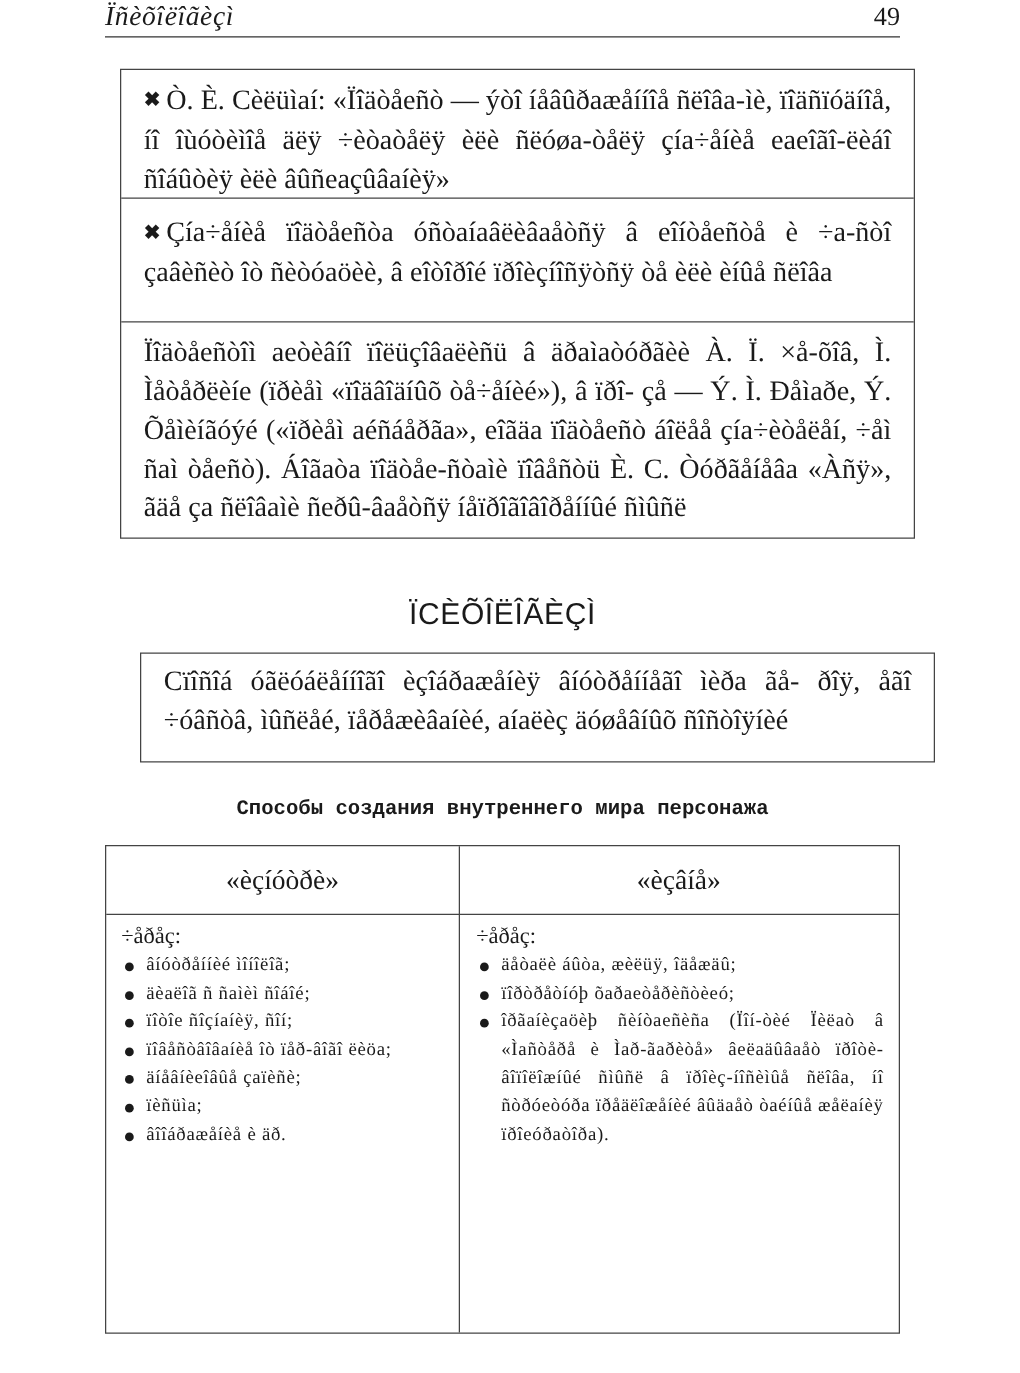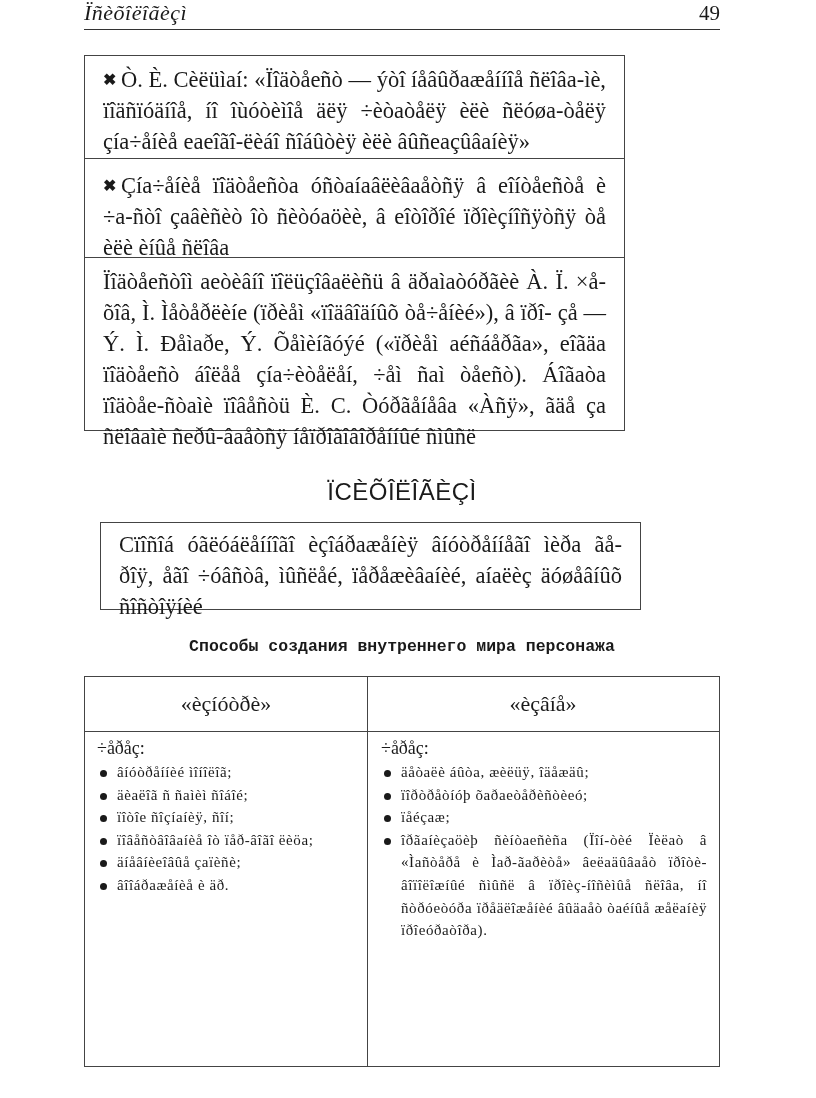--- a/index.html
+++ b/index.html
@@ -9,21 +9,21 @@
   .running-head {
     position: absolute; left: 84px; top: 2px; width: 636px; height: 28px;
     border-bottom: 1.3px solid #333;
     display: flex; justify-content: space-between; align-items: flex-end;
     padding-bottom: 3px;
   }
   .running-head .rh-title { font-style: italic; font-size: 22px; letter-spacing: 0.5px; }
   .running-head .rh-page { font-size: 21px; }
 
   .box {
-    position: absolute; left: 84px; width: 541px;
+    position: absolute; left: 96px; width: 636px;
     border: 1.4px solid #444;
     font-size: 22.5px; line-height: 31px;
     text-align: justify;
   }
   .box-stack { top: 55px; height: 376px; }
   .box-stack .seg { position: absolute; left: 0; right: 0; padding: 0 18px 0 18px; }
   .box-stack .seg1 { top: 0; height: 103px; padding-top: 8px; border-bottom: 1.4px solid #444; }
   .box-stack .seg2 { top: 103px; height: 99px; padding-top: 11px; border-bottom: 1.4px solid #444; }
   .box-stack .seg3 { top: 202px; bottom: 0; padding-top: 8px; }
 
@@ -96,26 +96,26 @@
   <div class="th th-left">«èçíóòðè»</div>
 
   <div class="cell cell-left">
     <div class="lead">÷åðåç:</div>
     <ul>
       <li>âíóòðåííèé ìîíîëîã;</li>
       <li>äèaëîã ñ ñaìèì ñîáîé;</li>
       <li>ïîòîe ñîçíaíèÿ, ñîí;</li>
       <li>ïîâåñòâîâaíèå îò ïåð-âîãî ëèöa;</li>
       <li>äíåâíèeîâûå çaïèñè;</li>
+      <li>ïèñüìa;</li>
       <li>âîîáðaæåíèå è äð.</li>
     </ul>
   </div>
 
   <div class="cell cell-right">
     <div class="lead">÷åðåç:</div>
     <ul>
       <li>äåòaëè áûòa, æèëüÿ, îäåæäû;</li>
       <li>ïîðòðåòíóþ õaðaeòåðèñòèeó;</li>
-      <li>ïåéçaæ;</li>
       <li>îðãaíèçaöèþ ñèíòaeñèña (Ïîí-òèé Ïèëaò â «Ìañòåðå è Ìað-ãaðèòå» âeëaäûâaåò ïðîòè-âîïîëîæíûé ñìûñë â ïðîèç-íîñèìûå ñëîâa, íî ñòðóeòóða ïðåäëîæåíèé âûäaåò òaéíûå æåëaíèÿ ïðîeóðaòîða).</li>
     </ul>
   </div>
 </div>
 
 </body></html>

